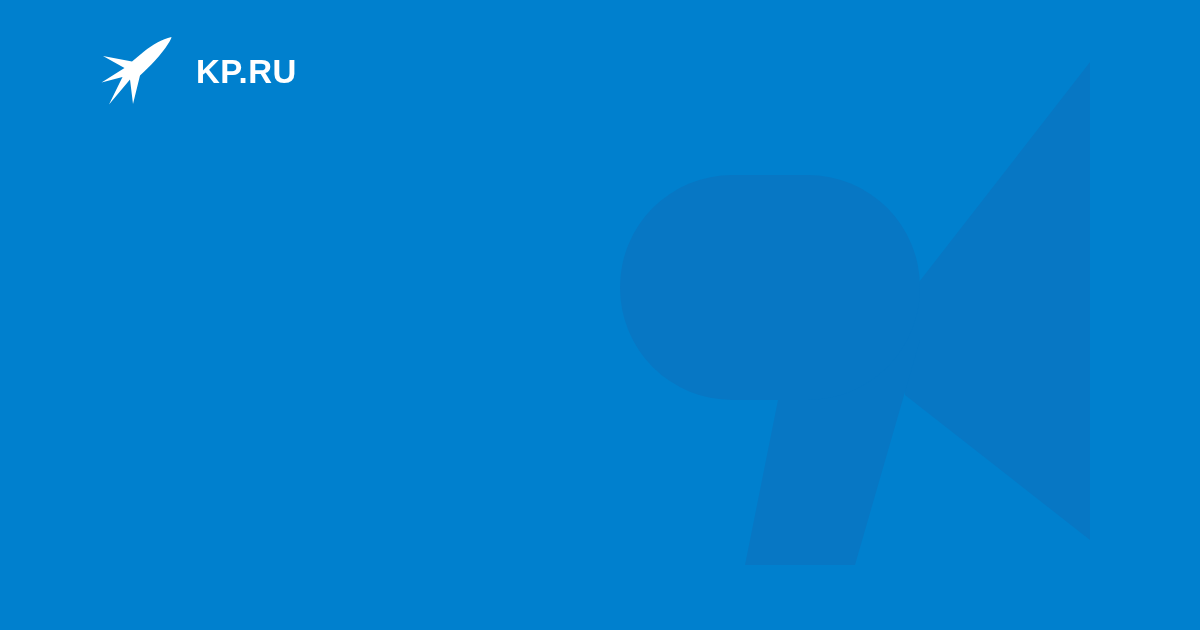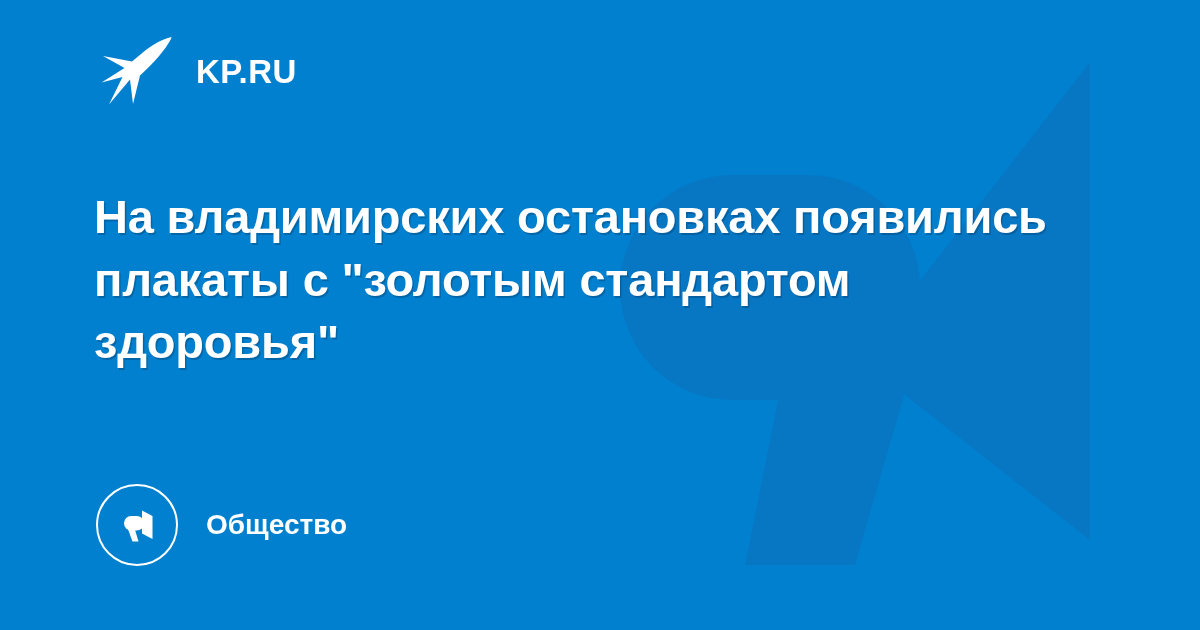--- a/index.html
+++ b/index.html
@@ -131,29 +131,15 @@
         L 9.0 69.5
         L 30.0 44.5
         L 33.0 69.0
         L 40.0 40.5
         C 50.0 31.5 61.0 20.0 68.0 9.0
         C 70.0 6.0 71.2 3.8 71.5 2.0 Z"></path>
     </svg>
     <span class="brand-name">KP.RU</span>
   </div>
 
-  <h1 class="headline">На владимирских остановках появились плакаты с "золотым стандартом здоровья"</h1>
 
-  <div class="rubric">
-    <span class="rubric-badge">
-      <svg width="44" height="44" viewBox="0 0 44 44" aria-hidden="true">
-
-        <polygon points="27,7.5 37.5,13 37.5,36 27,30.5" fill="#ffffff"></polygon>
-
-        <rect x="9" y="13" width="20" height="14.5" rx="7.25" ry="7.25" fill="#ffffff"></rect>
-
-        <polygon points="12.5,25 19.5,25 23.5,38.5 17.5,38.5" fill="#ffffff"></polygon>
-      </svg>
-    </span>
-    <span class="rubric-label">Общество</span>
-  </div>
 
 </div>
 
 </body></html>

